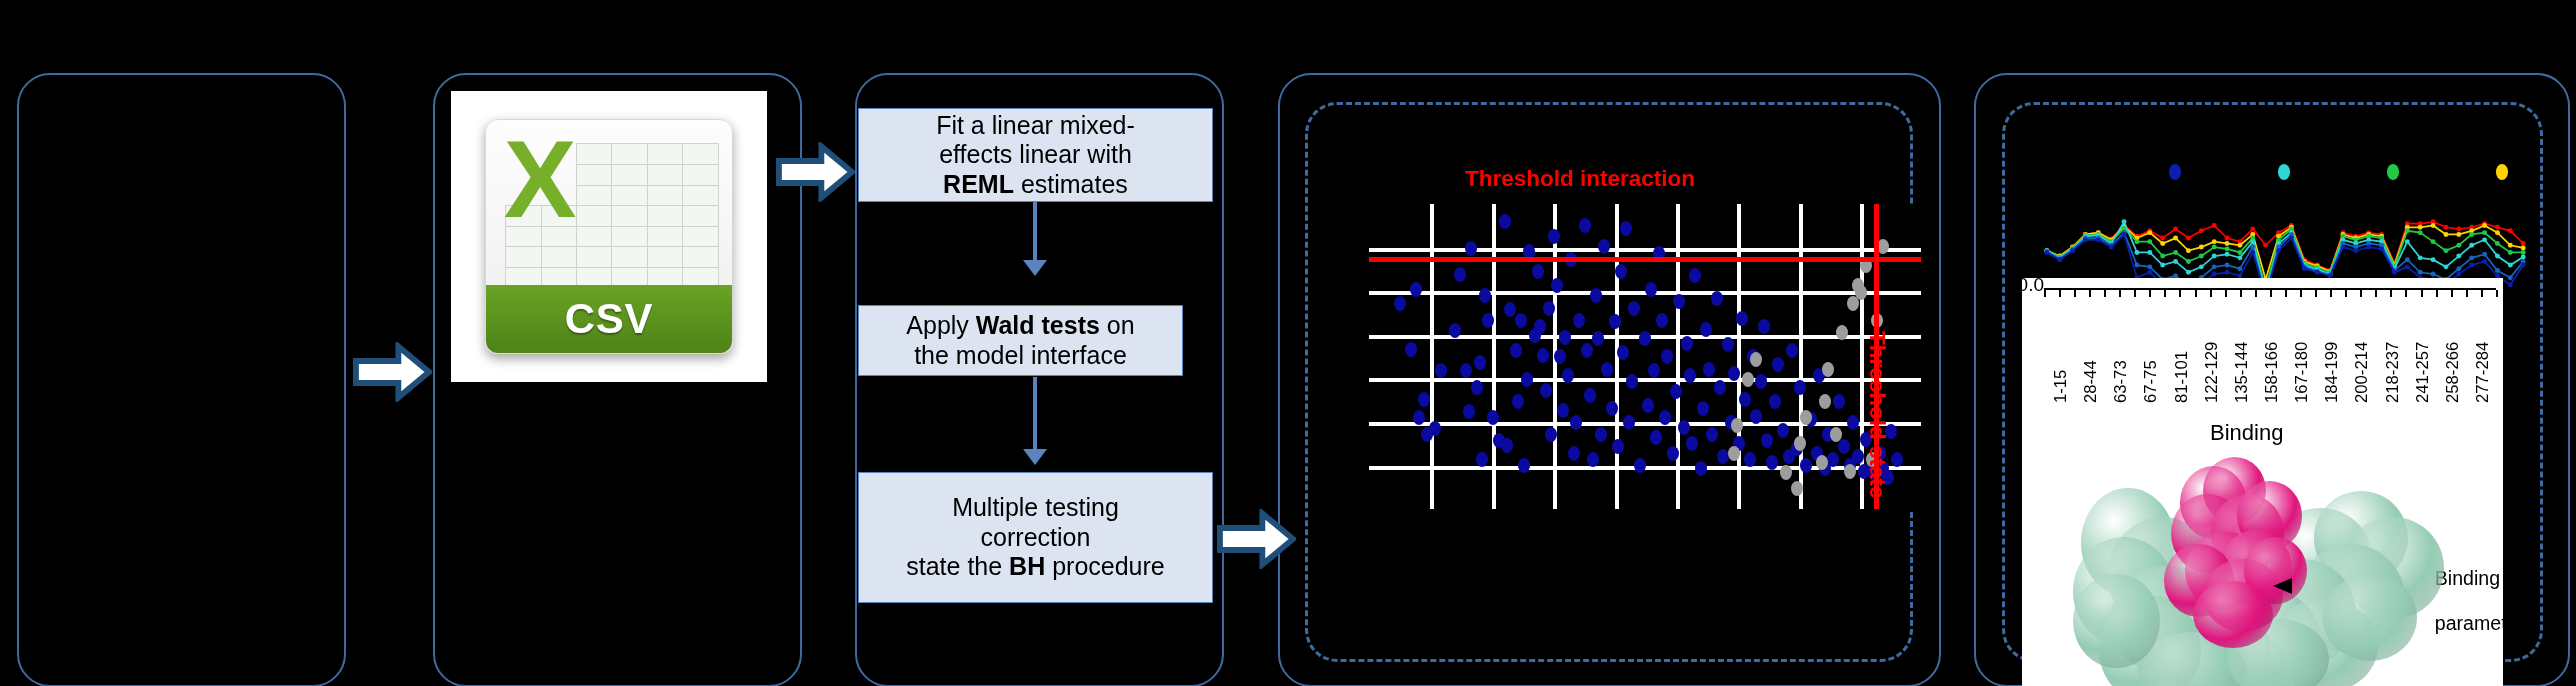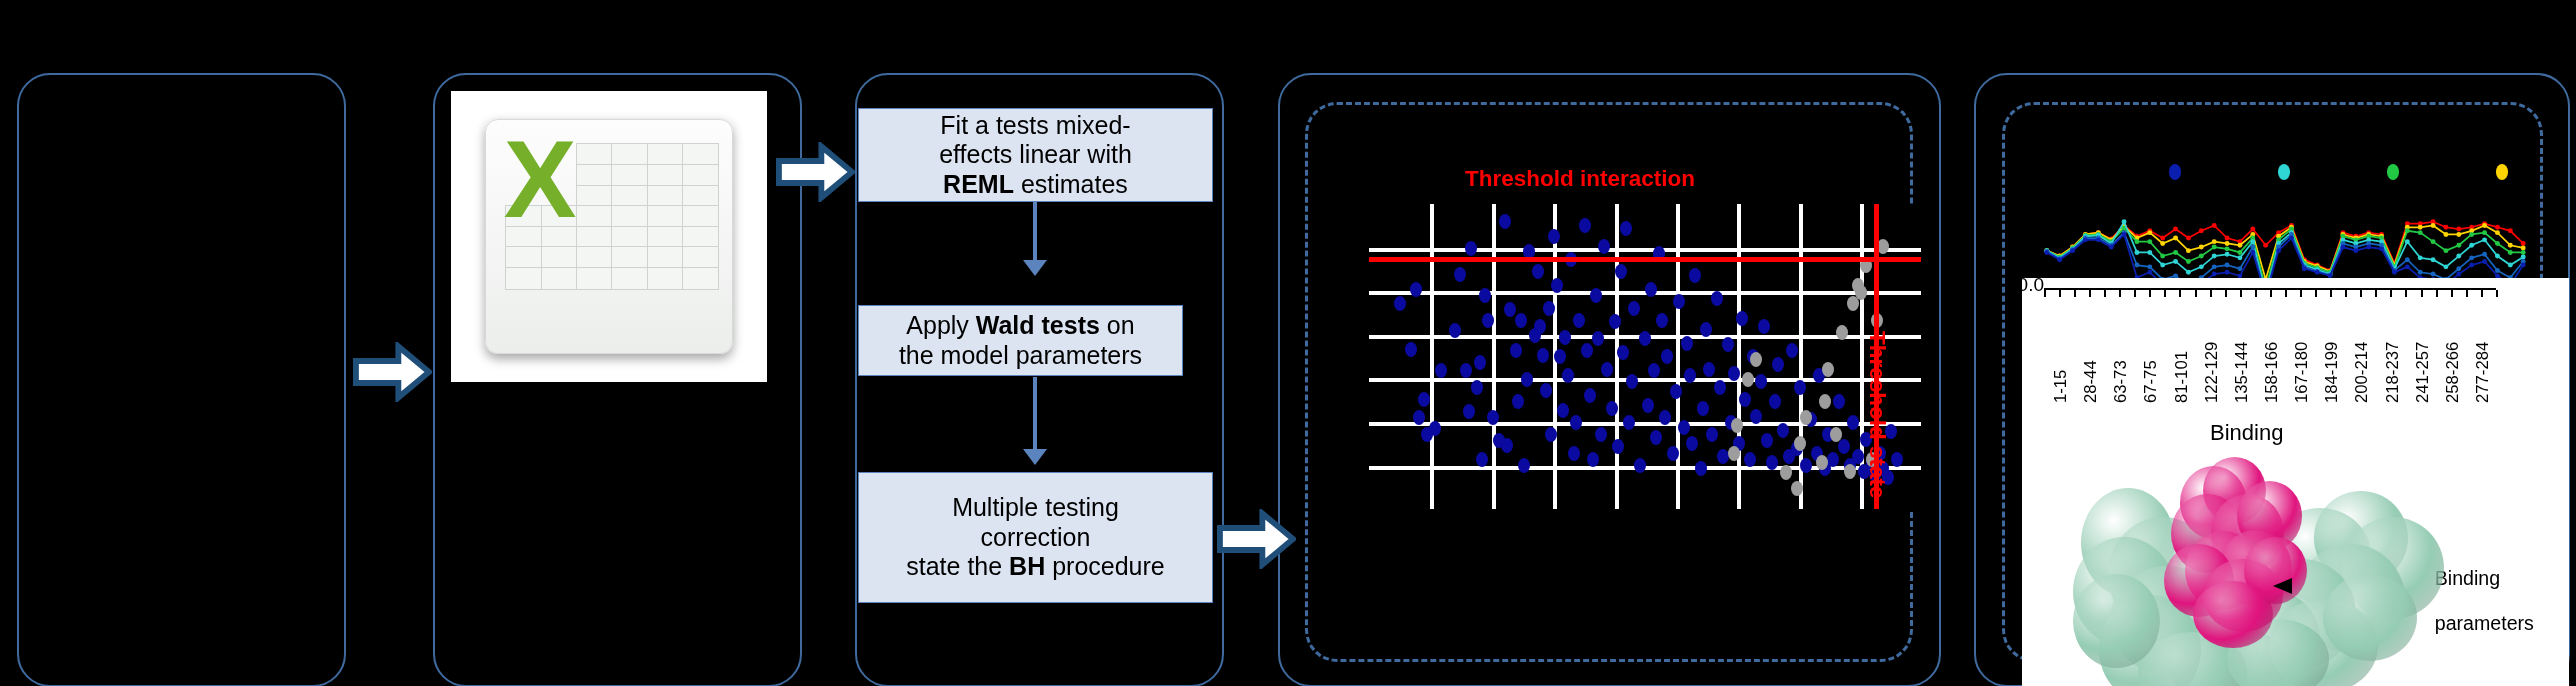--- a/index.html
+++ b/index.html
@@ -114,50 +114,53 @@
         <div class="gcell" style="left: 66.6667%; top: 71.4286%; width: 16.6667%; height: 14.2857%;"></div>
         <div class="gcell" style="left: 83.3333%; top: 71.4286%; width: 16.6667%; height: 14.2857%;"></div>
         <div class="gcell" style="left: 0%; top: 85.7143%; width: 16.6667%; height: 14.2857%;"></div>
         <div class="gcell" style="left: 16.6667%; top: 85.7143%; width: 16.6667%; height: 14.2857%;"></div>
         <div class="gcell" style="left: 33.3333%; top: 85.7143%; width: 16.6667%; height: 14.2857%;"></div>
         <div class="gcell" style="left: 50%; top: 85.7143%; width: 16.6667%; height: 14.2857%;"></div>
         <div class="gcell" style="left: 66.6667%; top: 85.7143%; width: 16.6667%; height: 14.2857%;"></div>
         <div class="gcell" style="left: 83.3333%; top: 85.7143%; width: 16.6667%; height: 14.2857%;"></div>
       </div>
     <div class="csv-x">X</div>
+    <div class="csv-band">
+      <span>CSV</span>
+    </div>
   </div>
 </div>
 
 <svg class="barrow" style="left:353px;top:342px;" width="79" height="60" viewBox="0 0 108 82">
   <path d="M4 26 H62 V6 L104 41 L62 76 V56 H4 Z" fill="#ffffff" stroke="#1f4e79" stroke-width="8"></path>
 </svg>
 
 <svg class="barrow" style="left:776px;top:142px;" width="79" height="60" viewBox="0 0 108 82">
   <path d="M4 26 H62 V6 L104 41 L62 76 V56 H4 Z" fill="#ffffff" stroke="#1f4e79" stroke-width="8"></path>
 </svg>
 
 <svg class="barrow" style="left:1217px;top:509px;" width="79" height="60" viewBox="0 0 108 82">
   <path d="M4 26 H62 V6 L104 41 L62 76 V56 H4 Z" fill="#ffffff" stroke="#1f4e79" stroke-width="8"></path>
 </svg>
 
 <div class="pbox" style="left:858px;top:108px;width:355px;height:94px;">
   <div>
-    <span>Fit a tests mixed-</span><br>
+    <span>Fit a linear mixed-</span><br>
     <span>effects linear with</span><br>
     <b>REML</b><span> estimates</span>
   </div>
 </div>
 
 <div class="vconn" style="left:1033px;top:202px;width:4.4px;height:61px;"></div>
 <div class="vhead" style="left:1023px;top:260px;"></div>
 
 <div class="pbox" style="left:858px;top:305px;width:325px;height:71px;">
   <div>
     <span>Apply </span><b>Wald tests</b><span> on</span><br>
-    <span>the model parameters</span>
+    <span>the model interface</span>
   </div>
 </div>
 
 <div class="vconn" style="left:1033px;top:377px;width:4.4px;height:76px;"></div>
 <div class="vhead" style="left:1023px;top:449px;"></div>
 
 <div class="pbox" style="left:858px;top:472px;width:355px;height:131px;">
   <div>
     <span>Multiple testing</span><br>
     <span>correction</span><br>
@@ -577,21 +580,21 @@
     <circle cx="664" cy="89.36" r="3.4" fill="#0a1fb0"></circle>
   </svg>
 
 <div style="position:absolute;left:2041px;top:164px;width:488px;height:20.4px;" id="legend">
     <div class="legend-dot" style="background: rgb(10, 31, 176); left: 128px; top: 0px;"></div>
     <div class="legend-dot" style="background: rgb(47, 212, 212); left: 237px; top: 0px;"></div>
     <div class="legend-dot" style="background: rgb(34, 201, 68); left: 346px; top: 0px;"></div>
     <div class="legend-dot" style="background: rgb(255, 212, 0); left: 455px; top: 0px;"></div>
   </div>
 
-<div class="axisbox" style="left:2022px;top:278px;width:547px;height:409px;">
+<div class="axisbox" style="left:2022px;top:278px;width:481px;height:409px;">
   <div class="ylab" style="left:-4.4px;top:-4.4px;">0.0</div>
   <div class="axisline" style="left:22px;top:10.2px;width:452px;height:2.2px;"></div>
   <div id="pticks">
       <div class="ptick" style="left: 22px; top: 12.4px; height: 6.5px;"></div>
       <div class="ptick" style="left: 37px; top: 12.4px; height: 6.5px;"></div>
       <div class="ptick" style="left: 52px; top: 12.4px; height: 6.5px;"></div>
       <div class="ptick" style="left: 67px; top: 12.4px; height: 6.5px;"></div>
       <div class="ptick" style="left: 82px; top: 12.4px; height: 6.5px;"></div>
       <div class="ptick" style="left: 97px; top: 12.4px; height: 6.5px;"></div>
       <div class="ptick" style="left: 112px; top: 12.4px; height: 6.5px;"></div>

